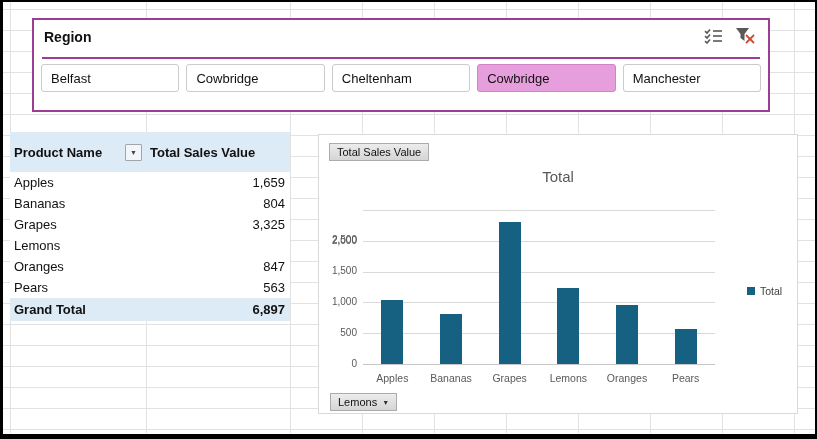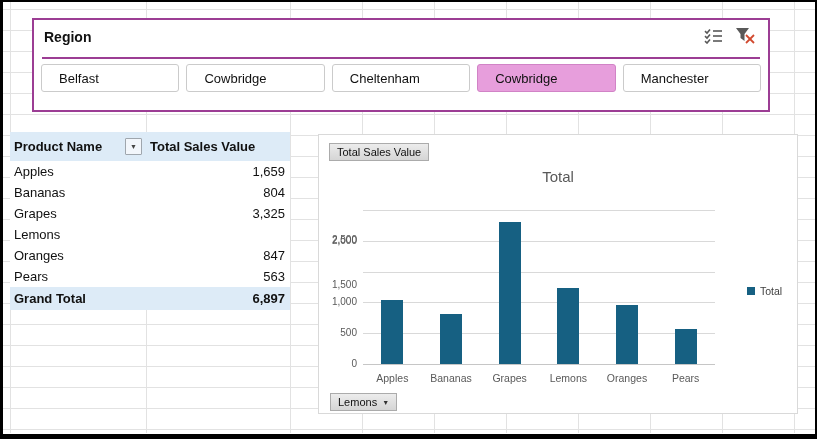--- a/index.html
+++ b/index.html
@@ -10,27 +10,27 @@
   .hline{position:absolute;left:0;width:100%;height:1px;background:var(--grid,#e2e2e2);}
   .vline{position:absolute;top:0;width:1px;height:431px;background:var(--grid,#e2e2e2);}
   
   .slicer{position:absolute;left:29px;top:16px;width:738px;height:94px;background:#fff;
           border:2px solid var(--slicer-border,#9c3d94);}
   .slicer-title{position:absolute;left:10px;top:9px;font-size:14px;font-weight:bold;color:#111;}
   .slicer-icons{position:absolute;right:12px;top:7px;display:flex;gap:12px;align-items:center;}
   .slicer-icons span{display:inline-flex;cursor:pointer;}
   .slicer-sep{position:absolute;left:8px;right:8px;top:37px;height:2px;background:var(--slicer-border,#9c3d94);}
   .slicer-buttons{position:absolute;left:7px;right:7px;top:44px;height:28px;display:flex;gap:7px;}
-  .slicer-btn{flex:1;display:flex;align-items:center;padding-left:17px;font-size:13px;color:#111;
+  .slicer-btn{flex:1;display:flex;align-items:center;padding-left:9px;font-size:13px;color:#111;
               background:#fff;border:1px solid #cbcbcb;border-radius:3px;cursor:pointer;}
   .slicer-btn.selected{background:var(--sel-fill,#e79edc);border-color:var(--sel-border,#d183c6);}
   
   .pivot{position:absolute;left:7px;top:130px;width:280px;background:#fff;font-size:13px;color:#111;}
   .prow{display:flex;height:21px;align-items:center;}
-  .prow.header{height:29px;font-weight:bold;background:var(--hdr-fill,#ddebf7);}
+  .prow.header{height:40px;font-weight:bold;background:var(--hdr-fill,#ddebf7);}
   .prow.grand{height:23px;font-weight:bold;background:var(--hdr-fill,#ddebf7);}
   .c1{width:136px;display:flex;align-items:center;padding-left:4px;height:100%;}
   .c2{width:144px;text-align:right;padding-right:5px;padding-left:4px;height:100%;display:flex;align-items:center;justify-content:flex-end;}
   .prow.header .c2{justify-content:flex-start;}
   .filter-btn{margin-left:auto;margin-right:4px;width:17px;height:17px;border:1px solid #9fa6ad;
               background:#f2f6fb;display:flex;align-items:center;justify-content:center;
               font-size:7px;color:#444;cursor:pointer;border-radius:1px;}
   
   .chart{position:absolute;left:315px;top:132px;width:480px;height:280px;background:#fff;
          border:1px solid #d9d9d9;}
@@ -178,21 +178,21 @@
       <div class="fieldbtn" style="left:11px;top:258px;">
         <span>Lemons</span>
         <span class="arrow">▼</span>
       </div>
     <div class="ytick" style="left: 0px; top: 223px;">0</div>
         <div class="cgrid" style="left: 44px; top: 198.2px; width: 352px;"></div>
         <div class="ytick" style="left: 0px; top: 192.2px;">500</div>
         <div class="cgrid" style="left: 44px; top: 167.4px; width: 352px;"></div>
         <div class="ytick" style="left: 0px; top: 161.4px;">1,000</div>
         <div class="cgrid" style="left: 44px; top: 136.6px; width: 352px;"></div>
-        <div class="ytick" style="left: 0px; top: 144px; text-align: right;">1,500</div>
+        <div class="ytick" style="left: 0px; top: 130px; text-align: right;">1,500</div>
         <div class="cgrid" style="left: 44px; top: 105.8px; width: 352px;"></div>
         <div class="ytick" style="left: 0px; top: 99.8px;">2,000</div>
         <div class="cgrid" style="left: 44px; top: 75px; width: 352px;"></div>
         <div class="ytick" style="left: 0px; top: 69px; margin-top: 30px;">2,500</div>
         <div class="axisline" style="left: 44px; top: 229px; width: 352px;"></div>
         <div class="bar" style="left: 62px; top: 165px; height: 64px;"></div>
         <div class="xcat" style="left: 73.3333px; top: 237px;">Apples</div>
         <div class="bar" style="left: 121px; top: 179px; height: 50px;"></div>
         <div class="xcat" style="left: 132px; top: 237px;">Bananas</div>
         <div class="bar" style="left: 180px; top: 87px; height: 142px;"></div>

